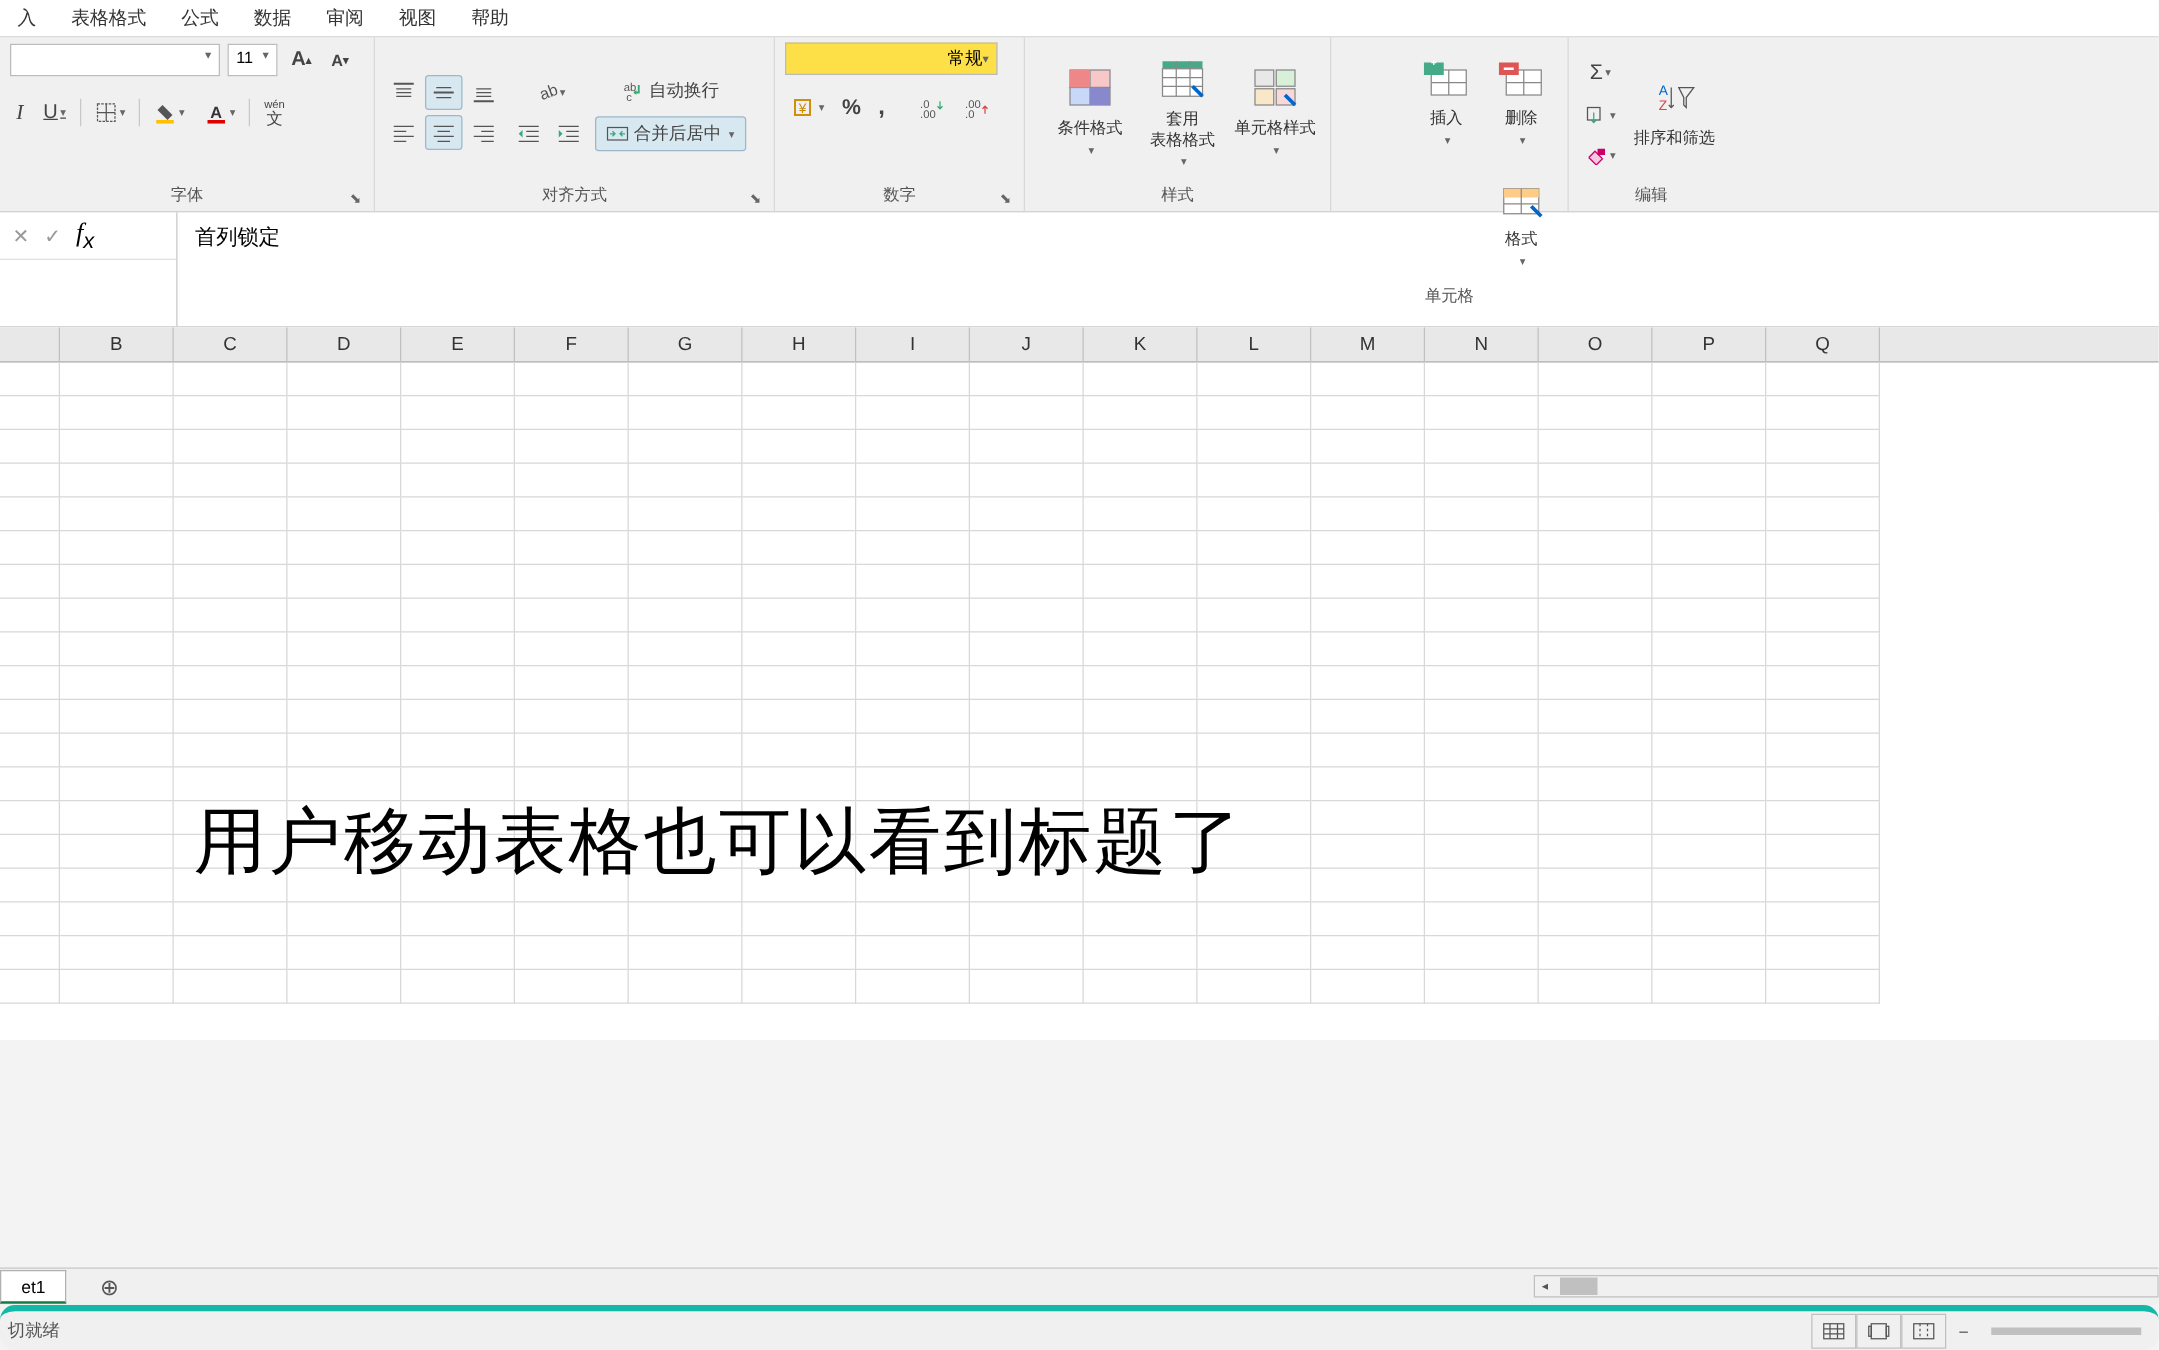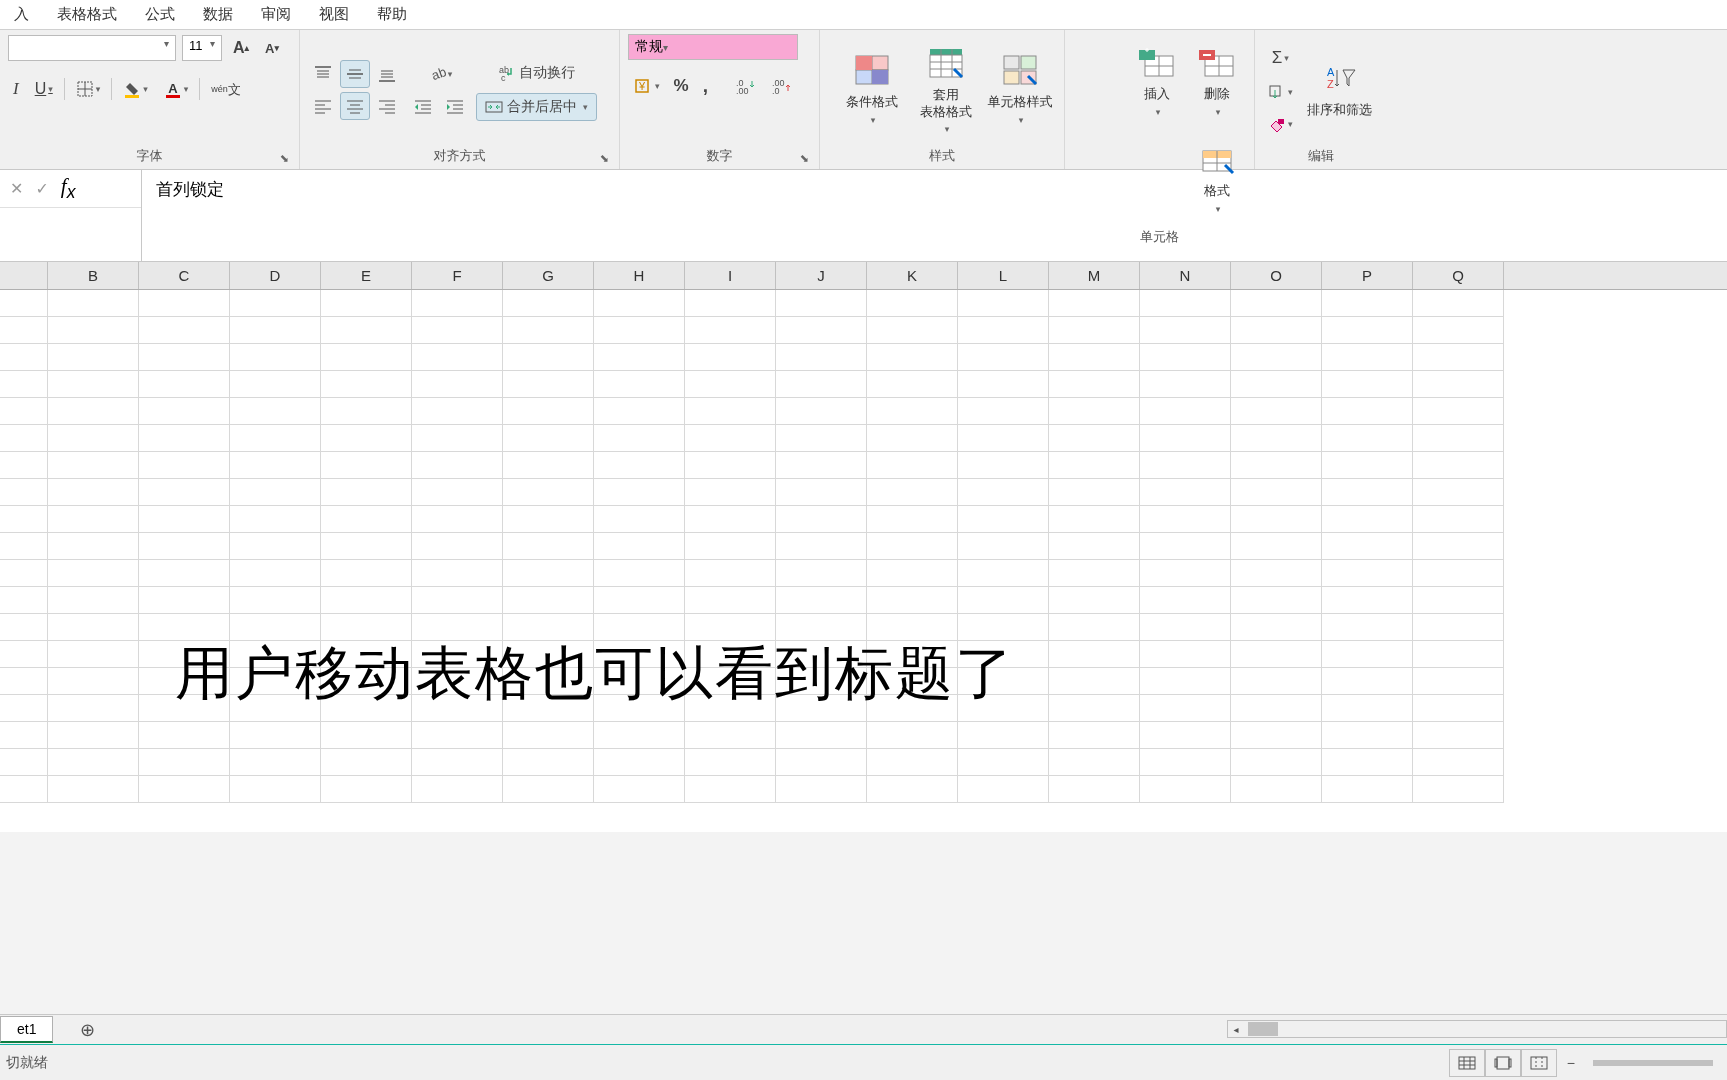--- a/index.html
+++ b/index.html
@@ -22,21 +22,21 @@
 .dd { font-size: 9px; color: #666; margin-left: 2px; }
 
 .font-row1 { display: flex; align-items: center; gap: 6px; margin-bottom: 6px; }
 .font-row2 { display: flex; align-items: center; gap: 6px; }
 .font-name { width: 168px; height: 26px; border: 1px solid #bbb; background: #fff; font-size: 13px; padding: 2px 6px; }
 .font-size { width: 40px; height: 26px; border: 1px solid #bbb; background: #fff; font-size: 13px; padding: 2px 6px; text-align: left; }
 
 .align-col { display: flex; flex-direction: column; gap: 4px; }
 .align-row { display: flex; gap: 2px; }
 
-.number-format { width: 170px; height: 26px; border: 1px solid #bbb; background: #f9a8d4; font-size: 14px; padding: 2px 6px; display: flex; align-items: center; justify-content: flex-start; }
+.number-format { width: 170px; height: 26px; border: 1px solid #bbb; background: #fde047; font-size: 14px; padding: 2px 6px; display: flex; align-items: center; justify-content: flex-end; }
 
 .big-btn { display: flex; flex-direction: column; align-items: center; justify-content: center; width: 72px; height: 95px; cursor: pointer; gap: 4px; }
 .big-btn .icon-box { width: 40px; height: 38px; display: flex; align-items: center; justify-content: center; }
 .big-btn .label { font-size: 13px; text-align: center; line-height: 1.3; color: #333; }
 
 
 .formula-bar { height: 92px; background: #fff; border-bottom: 1px solid #c8c8c8; display: flex; }
 .name-box { width: 142px; border-right: 1px solid #c8c8c8; }
 .fx-btns { display: flex; align-items: center; gap: 12px; padding: 8px 10px; height: 38px; border-bottom: 1px solid #e0e0e0; }
 .fx-content { flex: 1; padding: 8px 14px; font-size: 17px; color: #000000; }
@@ -44,32 +44,32 @@
 
 .grid-container { position: relative; background: #fff; height: 570px; }
 .col-headers { display: flex; height: 28px; background: #e8e8e8; border-bottom: 1px solid #b0b0b0; }
 .col-header { width: 91px; border-right: 1px solid #c0c0c0; display: flex; align-items: center; justify-content: center; font-size: 15px; color: #333; }
 .col-header:first-child { width: 48px; }
 .grid-rows { }
 .grid-row { display: flex; height: 27px; }
 .cell { width: 91px; border-right: 1px solid #d8d8d8; border-bottom: 1px solid #d8d8d8; }
 .cell:first-child { width: 48px; }
 
-.overlay-text { position: absolute; top: 635px; left: 155px; font-size: 58px; font-family: "SimSun", serif; color: #000; letter-spacing: 2px; pointer-events: none; margin-left: 20px; }
+.overlay-text { position: absolute; top: 635px; left: 155px; font-size: 58px; font-family: "SimSun", serif; color: #000; letter-spacing: 2px; pointer-events: none; }
 
 
 .sheet-tabs { position: absolute; bottom: 36px; left: 0; right: 0; height: 30px; background: #f0f0f0; border-top: 1px solid #c8c8c8; display: flex; align-items: center; }
 .sheet-tab { padding: 4px 16px; background: #fff; border: 1px solid #b0b0b0; border-bottom: 2px solid #107c41; font-size: 14px; }
 .add-sheet { width: 28px; height: 28px; display: flex; align-items: center; justify-content: center; margin-left: 20px; cursor: pointer; font-size: 18px; color: #555; }
 .hscroll { position: absolute; right: 0; width: 500px; height: 18px; bottom: 6px; background: #f0f0f0; border: 1px solid #c0c0c0; display: flex; align-items: center; }
 .hscroll-thumb { width: 30px; height: 14px; background: #c0c0c0; margin-left: 4px; }
 .hscroll-arrow { width: 16px; height: 16px; display:flex; align-items:center; justify-content:center; font-size:10px; color:#555;}
 
 
-.status-bar { position: absolute; bottom: 0; left: 0; right: 0; height: 36px; background: #f0f0f0; border-top: 1px solid #14b8a6; display: flex; align-items: center; justify-content: space-between; padding: 0 6px; font-size: 14px; color: #555; }
+.status-bar { position: absolute; bottom: 0; left: 0; right: 0; height: 36px; background: #f0f0f0; border-top: 5px solid #14b8a6; display: flex; align-items: center; justify-content: space-between; padding: 0 6px; font-size: 14px; color: #555; border-radius: 12px; }
 .view-btns { display: flex; gap: 0; }
 .view-btn { width: 36px; height: 28px; border: 1px solid #c0c0c0; display: flex; align-items: center; justify-content: center; cursor: pointer; }
 .zoom-slider { width: 120px; height: 6px; background: #c0c0c0; position: relative; margin: 0 8px; }
 </style>
 </head>
 <body>
 
 <div class="tabs">
   <div class="tab">入</div>
   <div class="tab">表格格式</div>
@@ -113,21 +113,21 @@
             <span class="dd">▾</span>
           </span>
         <span class="btn">
             <svg width="18" height="18">
               <text x="9" y="13" text-anchor="middle" font-size="13" font-weight="bold" fill="#333">A</text>
               <rect x="2" y="15" width="14" height="3" fill="#d00"></rect>
             </svg>
             <span class="dd">▾</span>
           </span>
         <span style="width:1px;height:22px;background:#c8c8c8"></span>
-        <span class="btn" style="line-height:1">
+        <span class="btn" style="flex-direction:column;line-height:1">
             <span style="font-size:9px">wén</span>
             <span style="font-size:13px">文</span>
           </span>
       </div>
     </div>
     <div class="group-label">
         <span>字体</span>
         <span class="dialog-launcher">⬊</span>
       </div>
   </div>

